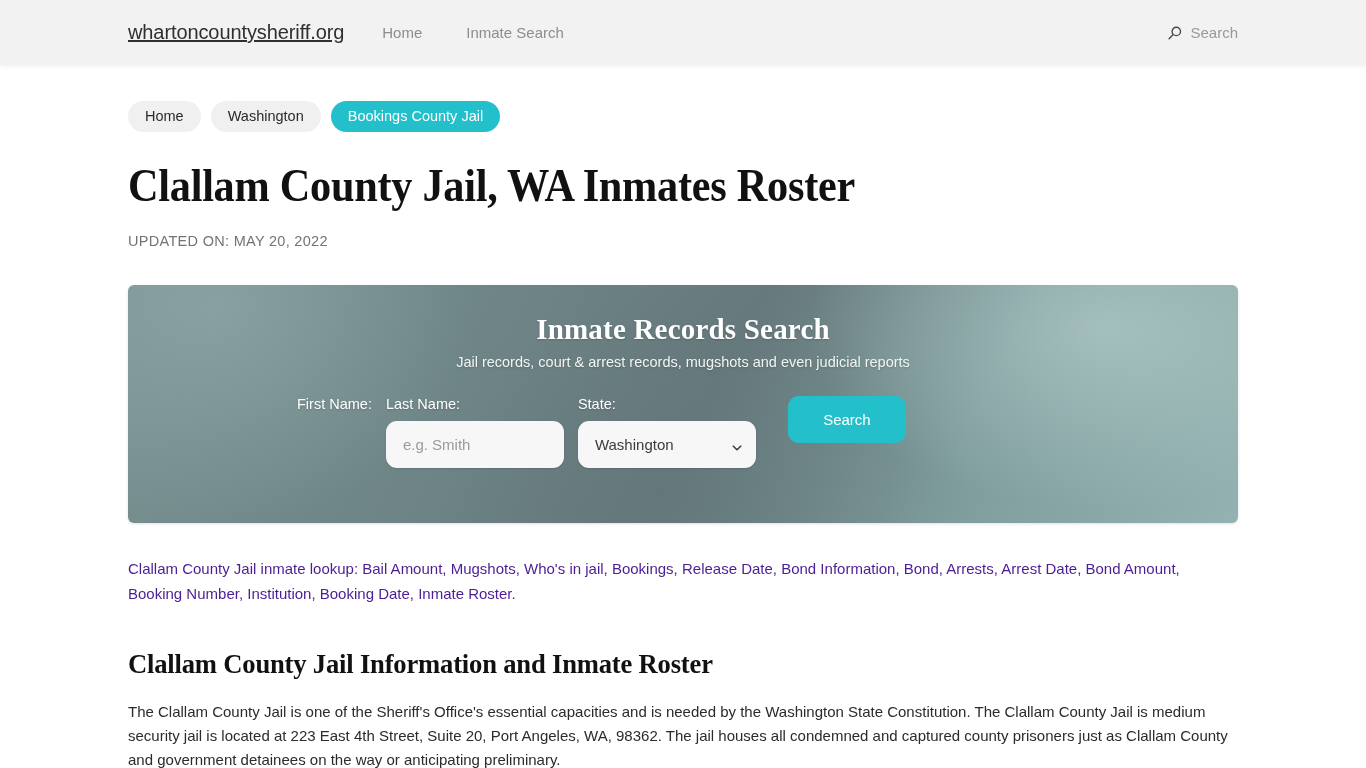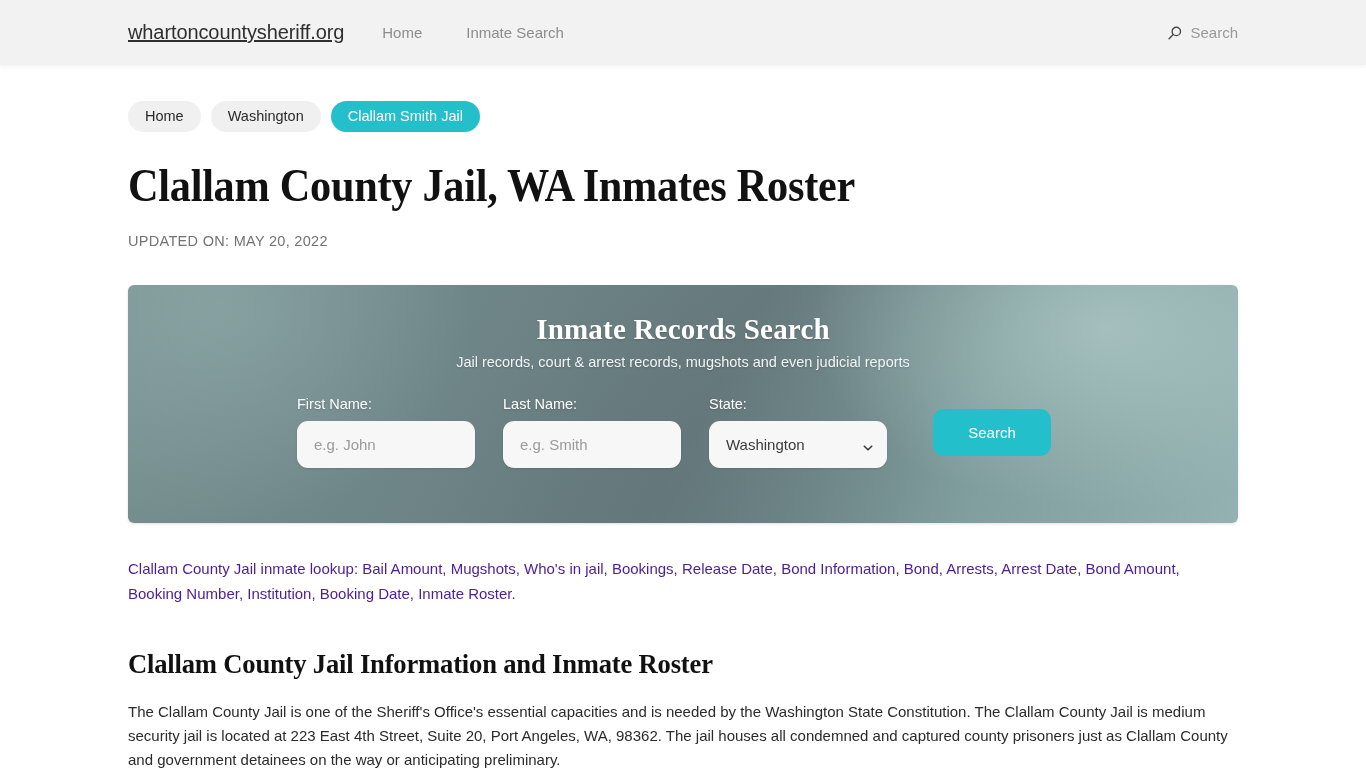--- a/index.html
+++ b/index.html
@@ -162,22 +162,22 @@
   .hero-sub {
     text-align: center;
     font-size: 14.5px;
     color: #f2f5f5;
     margin-top: 8px;
     text-shadow: 0 1px 2px rgba(0,0,0,0.18);
   }
 
   .form-row {
     display: flex;
-    align-items: center;
-    gap: 28px;
+    align-items: flex-start;
+    gap: 14px;
     padding: 26px 0 0 169px;
   }
 
   .field {
     display: flex;
     flex-direction: column;
   }
 
   .field-label {
     font-size: 14.5px;
@@ -287,34 +287,33 @@
       <span class="slabel">Search</span>
     </div>
   </div>
 </header>
 
 <div class="page">
 
   <nav class="breadcrumb">
     <a class="crumb" href="#">Home</a>
     <a class="crumb" href="#">Washington</a>
-    <a class="crumb active" href="#">Clallam Smith Jail</a>
+    <a class="crumb active" href="#">Bookings County Jail</a>
   </nav>
 
   <h1 class="page-title">Clallam County Jail, WA Inmates Roster</h1>
   <div class="updated">UPDATED ON: MAY 20, 2022</div>
 
   <section class="hero">
     <div class="hero-title">Inmate Records Search</div>
     <div class="hero-sub">Jail records, court &amp; arrest records, mugshots and even judicial reports</div>
 
     <form class="form-row">
       <div class="field">
         <label class="field-label">First Name:</label>
-        <input class="text-input" type="text" placeholder="e.g. John" style="">
       </div>
 
       <div class="field">
         <label class="field-label">Last Name:</label>
         <input class="text-input" type="text" placeholder="e.g. Smith" style="">
       </div>
 
       <div class="field">
         <label class="field-label">State:</label>
         <div class="select-wrap">

